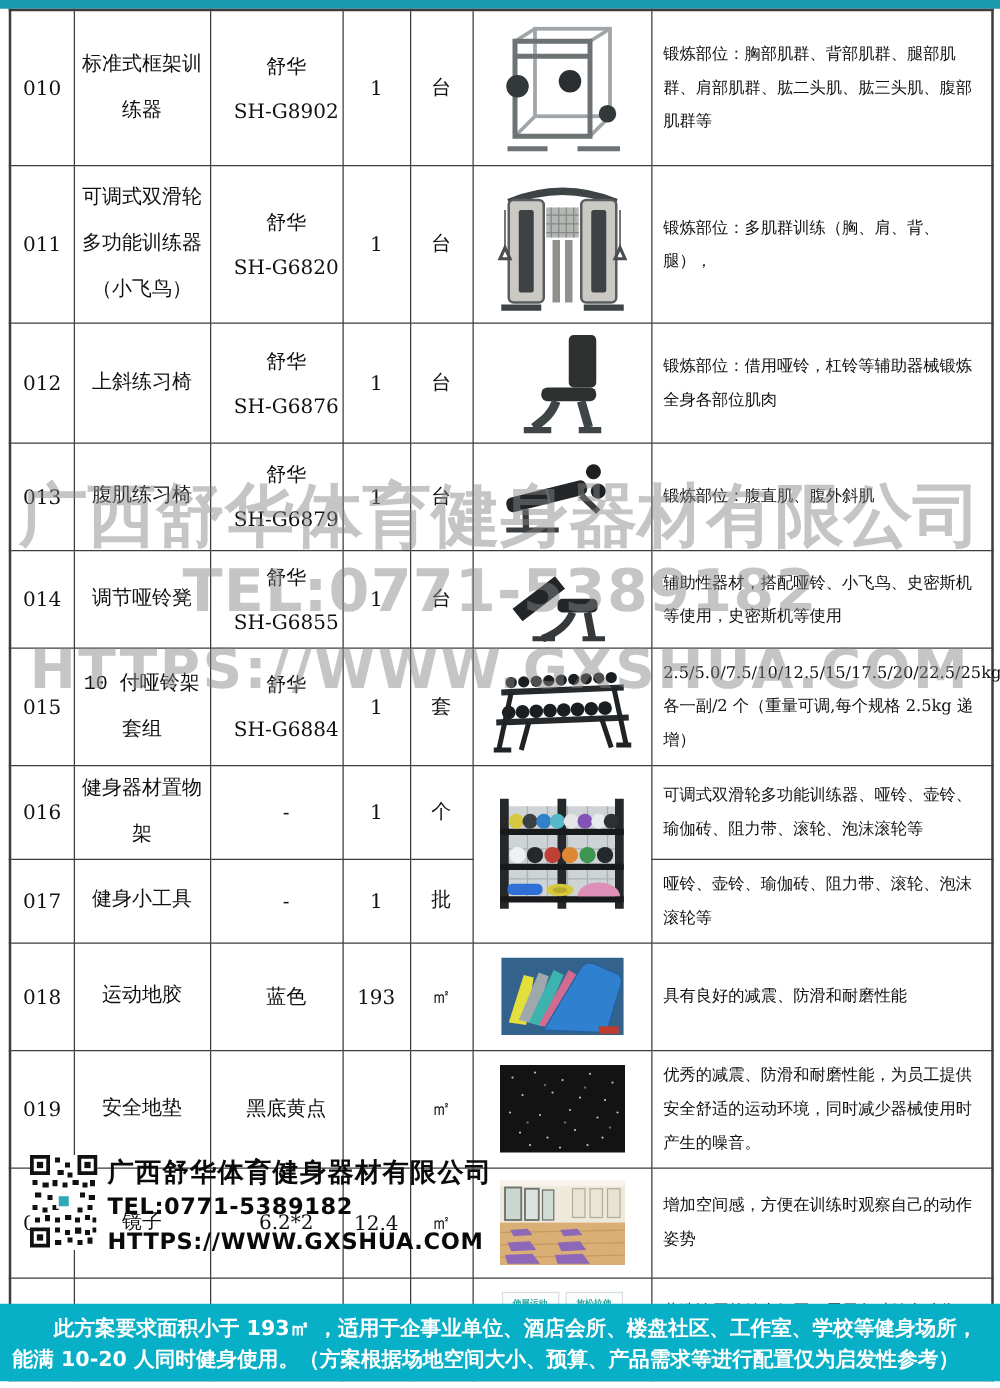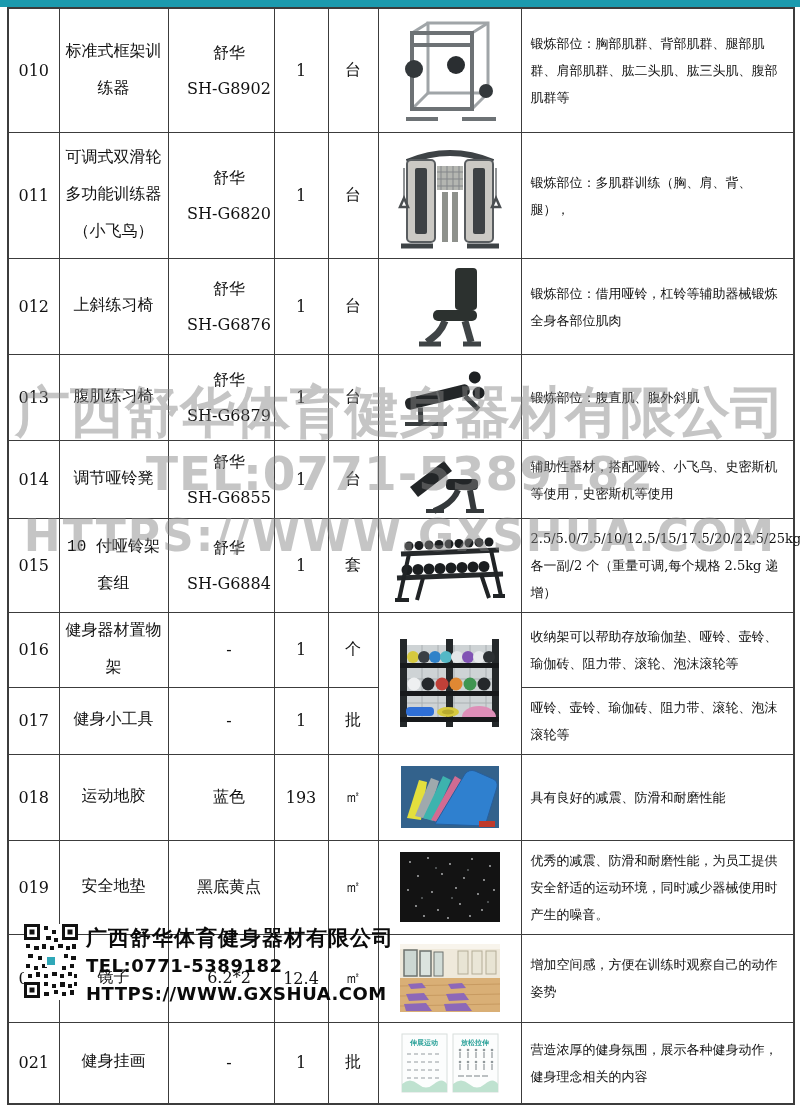--- a/index.html
+++ b/index.html
@@ -304,21 +304,21 @@
                 <circle cx="78" cy="51" r="6.5" fill="#3f9551"></circle>
                 <circle cx="92" cy="51" r="6.5" fill="#24282b"></circle>
           <rect x="14" y="74" width="28" height="9" rx="4" fill="#2f6fd6"></rect>
           <ellipse cx="56" cy="79" rx="11" ry="5" fill="#d6c93f"></ellipse>
                 <ellipse cx="56" cy="79" rx="6" ry="2.5" fill="#b8ab2e"></ellipse>
           <path d="M70 84 a17 11 0 0 1 34 0 z" fill="#de8fb8"></path>
         </svg>
             </div>
           </td>
       <td class="c-desc">
-            <div class="desc">收纳架可以帮助存放瑜伽垫、哑铃、壶铃、瑜伽砖、阻力带、滚轮、泡沫滚轮等</div>
+            <div class="desc">可调式双滑轮多功能训练器、哑铃、壶铃、瑜伽砖、阻力带、滚轮、泡沫滚轮等</div>
           </td>
     </tr>
 
     <tr class="r7">
       <td>017</td>
       <td class="c-name">健身小工具</td>
       <td class="c-brand">
             <div>-</div>
           </td>
       <td>1</td>
@@ -570,13 +570,16 @@
           <rect x="23" y="33" width="8" height="8" fill="#2fa8b8"></rect>
       </svg>
     </div>
     <div class="txt">
       <div class="l1">广西舒华体育健身器材有限公司</div>
       <div class="l2">TEL:0771-5389182</div>
       <div class="l3">HTTPS://WWW.GXSHUA.COM</div>
     </div>
   </div>
 
+  <div id="footer" style="background:#07b0c6;">
+    <div class="ftxt">此方案要求面积小于 193㎡ ，适用于企事业单位、酒店会所、楼盘社区、工作室、学校等健身场所，能满 10-20 人同时健身使用。（方案根据场地空间大小、预算、产品需求等进行配置仅为启发性参考）</div>
+  </div>
 </div>
 
 </body></html>

